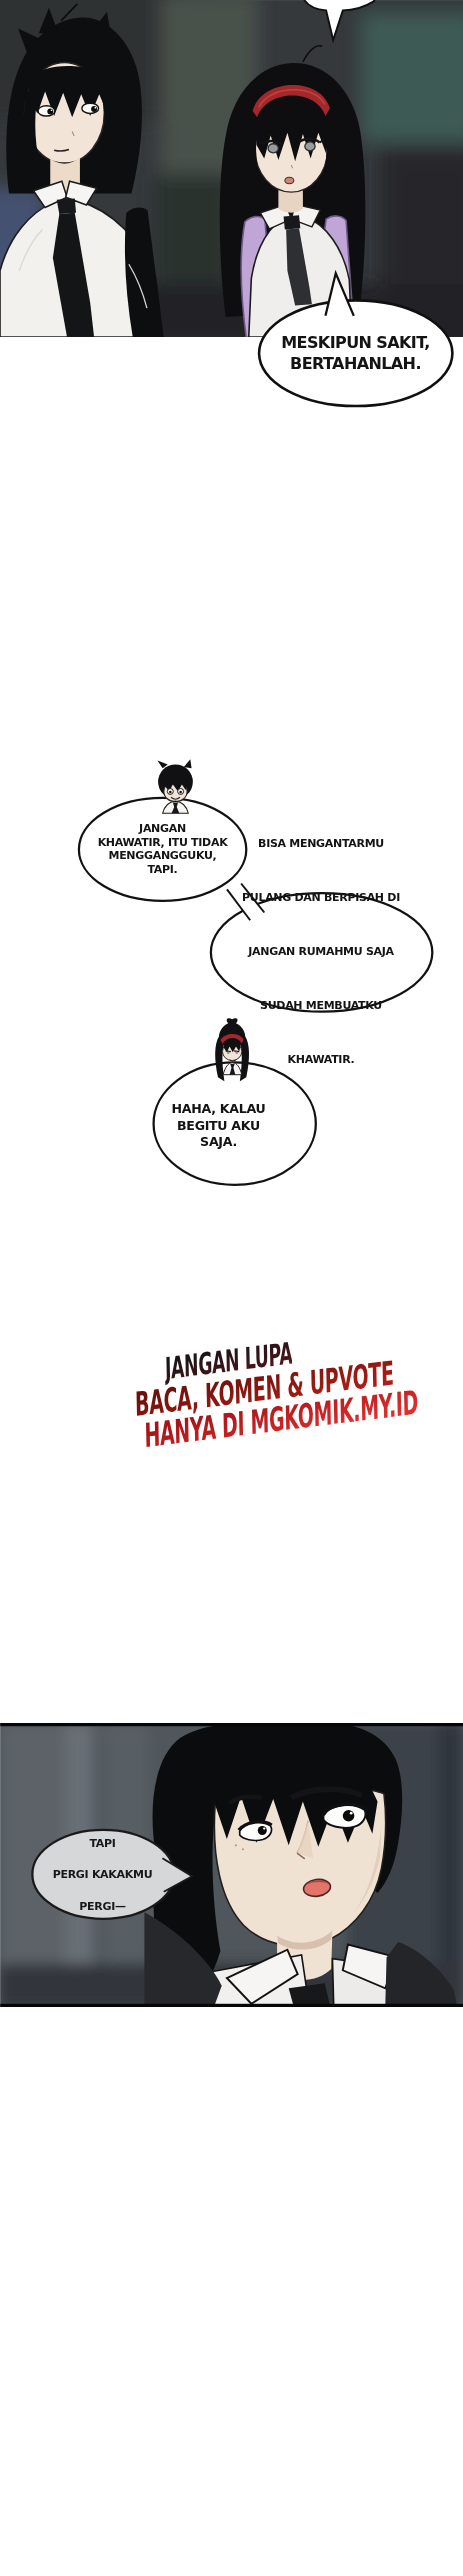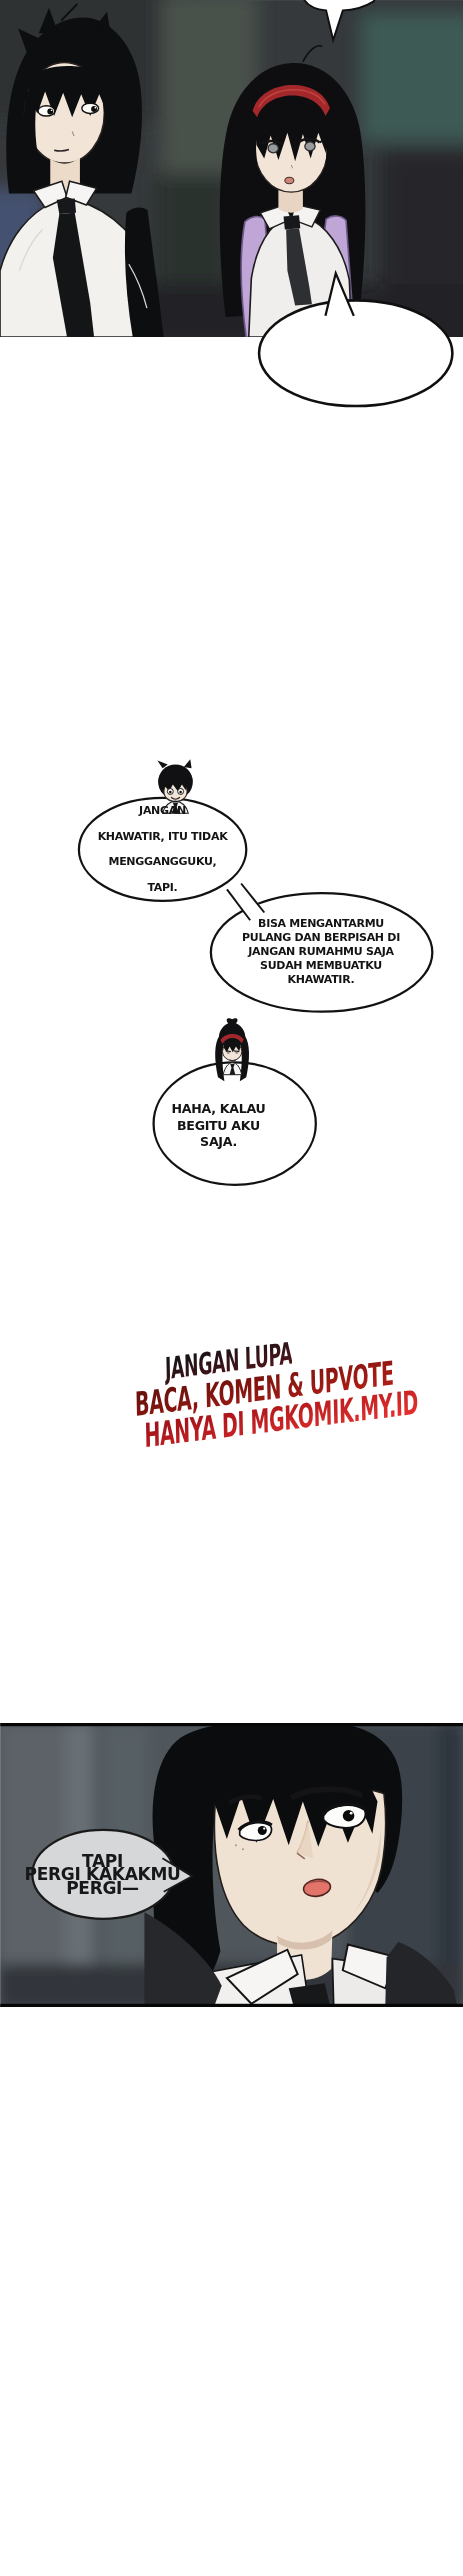--- a/index.html
+++ b/index.html
@@ -4,24 +4,24 @@
 <style>
   html,body{margin:0;padding:0;background:#ffffff;}
   #canvas{position:relative;width:464px;height:2576px;margin:0 auto;background:#ffffff;overflow:hidden;
           font-family:"DejaVu Sans","Liberation Sans",sans-serif;}
   .abs{position:absolute;}
   svg{display:block;}
   .btxt{position:absolute;display:flex;flex-direction:column;align-items:center;justify-content:center;
         text-align:center;font-weight:700;color:#141414;letter-spacing:-0.3px;}
   .btxt span{display:block;white-space:nowrap;}
   .b-meskipun{left:259px;top:308px;width:193px;height:90px;font-size:16px;line-height:21px;letter-spacing:-0.6px;}
-  .b-d1{left:79px;top:804px;width:167px;height:90px;font-size:11px;line-height:13.5px;justify-content:space-between;}
-  .b-d2{left:218px;top:896px;width:206px;height:111px;font-size:11px;line-height:14px;}
+  .b-d1{left:79px;top:804px;width:167px;height:90px;font-size:11px;line-height:13.5px;}
+  .b-d2{left:218px;top:896px;width:206px;height:111px;font-size:11px;line-height:14px;gap:40px;}
   .b-d3{left:141px;top:1081px;width:155px;height:90px;font-size:12.6px;line-height:16.7px;}
-  .b-p2{left:35px;top:1841px;width:135px;height:68px;font-size:17px;line-height:13.5px;color:#17181a;}
+  .b-p2{left:35px;top:1841px;width:135px;height:68px;font-size:11px;line-height:13.5px;color:#17181a;gap:18px;}
   
   .promo{position:absolute;left:40px;top:1345px;width:386px;text-align:center;
          transform:rotate(-7deg);transform-origin:50% 50%;}
   .promo .row{height:32px;line-height:32px;}
   .promo .pl{display:inline-block;font-weight:700;white-space:nowrap;letter-spacing:-0.6px;
              transform:scaleX(0.58) skewX(-10deg);transform-origin:50% 50%;}
   .pl1{font-size:30px;}
   .pl2{font-size:33px;}
   .pl3{font-size:33px;}
 </style>
@@ -113,20 +113,24 @@
     </g>
 
     <path d="M468,-8 L584,-8 L580,2 C562,13 544,16 532,16 L517,62 L506,16 C490,15 474,8 468,-8 Z" fill="#ffffff" stroke="#101010" stroke-width="3"></path>
 
     <g>
       <ellipse cx="552" cy="548" rx="150" ry="82" fill="#ffffff" stroke="#101010" stroke-width="4"></ellipse>
       <path d="M505,490 L521,424 L549,490" fill="#ffffff" stroke="#101010" stroke-width="3.5"></path>
     </g>
   </svg>
 
+  <div class="btxt b-meskipun">
+    <span>MESKIPUN SAKIT,</span>
+    <span>BERTAHANLAH.</span>
+  </div>
 
   <svg class="abs" style="left:39px;top:741px" width="412" height="464" viewBox="60 1150 640 720">
 
     <ellipse cx="252" cy="1318" rx="130" ry="80" fill="#ffffff" stroke="#121212" stroke-width="3.5"></ellipse>
 
     <ellipse cx="499" cy="1478" rx="172" ry="92" fill="#ffffff" stroke="#121212" stroke-width="3.5"></ellipse>
 
     <g>
       <polygon points="352,1378 376,1370 412,1418 388,1430" fill="#ffffff"></polygon>
       <path d="M352,1380 L388,1428" stroke="#121212" stroke-width="3" fill="none"></path>

